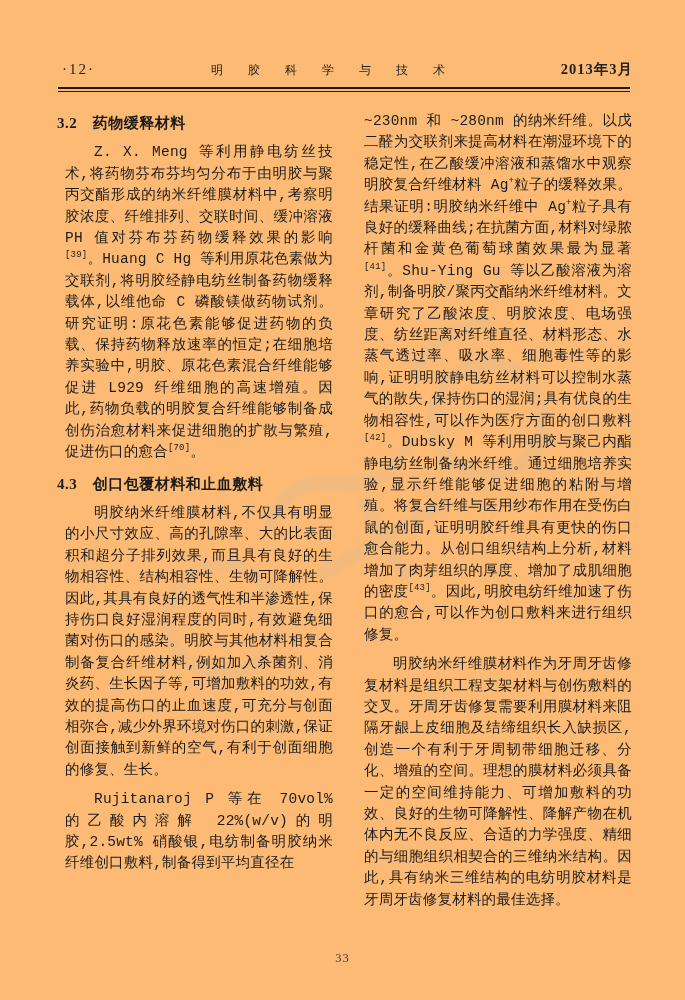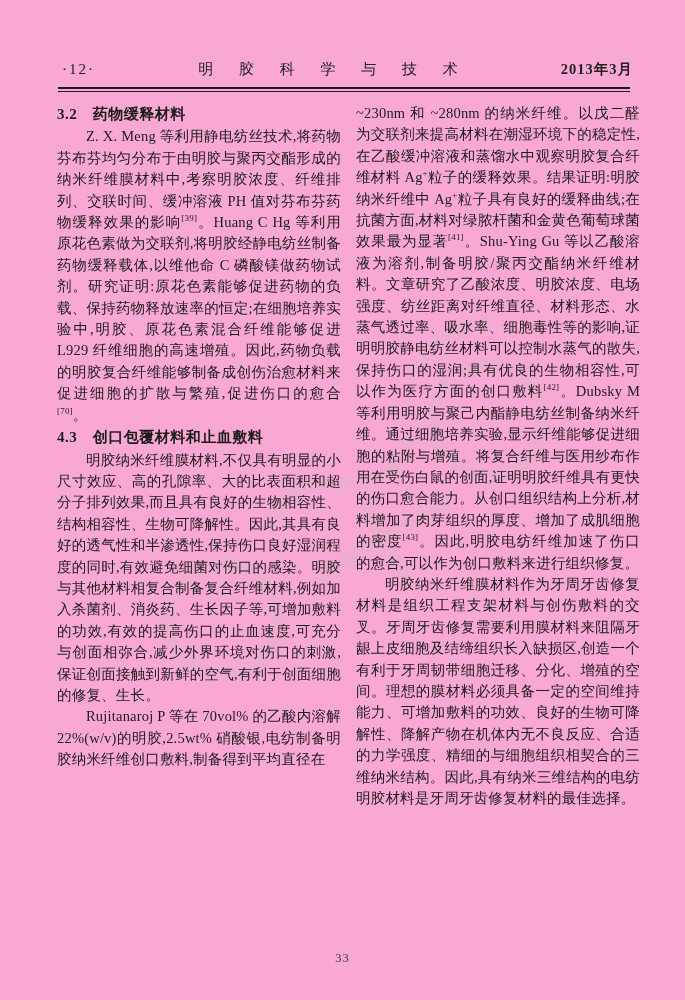--- a/index.html
+++ b/index.html
@@ -5,21 +5,21 @@
   html, body {
     margin: 0;
     padding: 0;
     background: #fbfaf7;
     font-family: "Liberation Serif", "DejaVu Serif", serif;
   }
   .page {
     position: relative;
     width: 685px;
     height: 1000px;
-    background: #f9a8d4;
+    background: #fdba74;
     color: #1d1d1d;
     overflow: hidden;
   }
   
   .watermark {
     position: absolute;
     left: 40px;
     top: 120px;
     width: 620px;
     height: 760px;
@@ -36,21 +36,21 @@
     display: flex;
     align-items: baseline;
     justify-content: space-between;
     padding: 60px 52px 0 62px;
     font-size: 15px;
     color: #222;
   }
   .header .page-label { letter-spacing: 2px; }
   .header .journal-title {
     letter-spacing: 11px;
-    font-size: 15px;
+    font-size: 12px;
     text-indent: 11px;
     text-align: center;
   }
   .header .issue-date { font-size: 14.5px; letter-spacing: 1px; font-weight: bold; }
   .header-rule {
     margin: 8px 55px 0 58px;
     height: 2px;
     border-top: 2px solid #1a1a1a;
     border-bottom: 1px solid #1a1a1a;
   }
@@ -67,23 +67,23 @@
     line-height: 21.4px;
     text-align: justify;
     text-align-last: left;
     color: #1c1c1c;
     letter-spacing: 0.2px;
   }
   .col .heading {
     font-weight: 700;
     font-size: 15px;
     letter-spacing: 0.5px;
-    margin: 1px 0 1px 0;
+    margin: 10px 0 1px 0;
   }
-  .col .para { margin: 0; text-indent: 2em; }
+  .col .para { margin: 8px; text-indent: 2em; font-family: Liberation Mono, monospace; }
   .col .para.noindent { text-indent: 0; }
   sup {
     font-size: 0.62em;
     line-height: 0;
     vertical-align: super;
   }
   
   .footer {
     position: absolute;
     left: 0;

